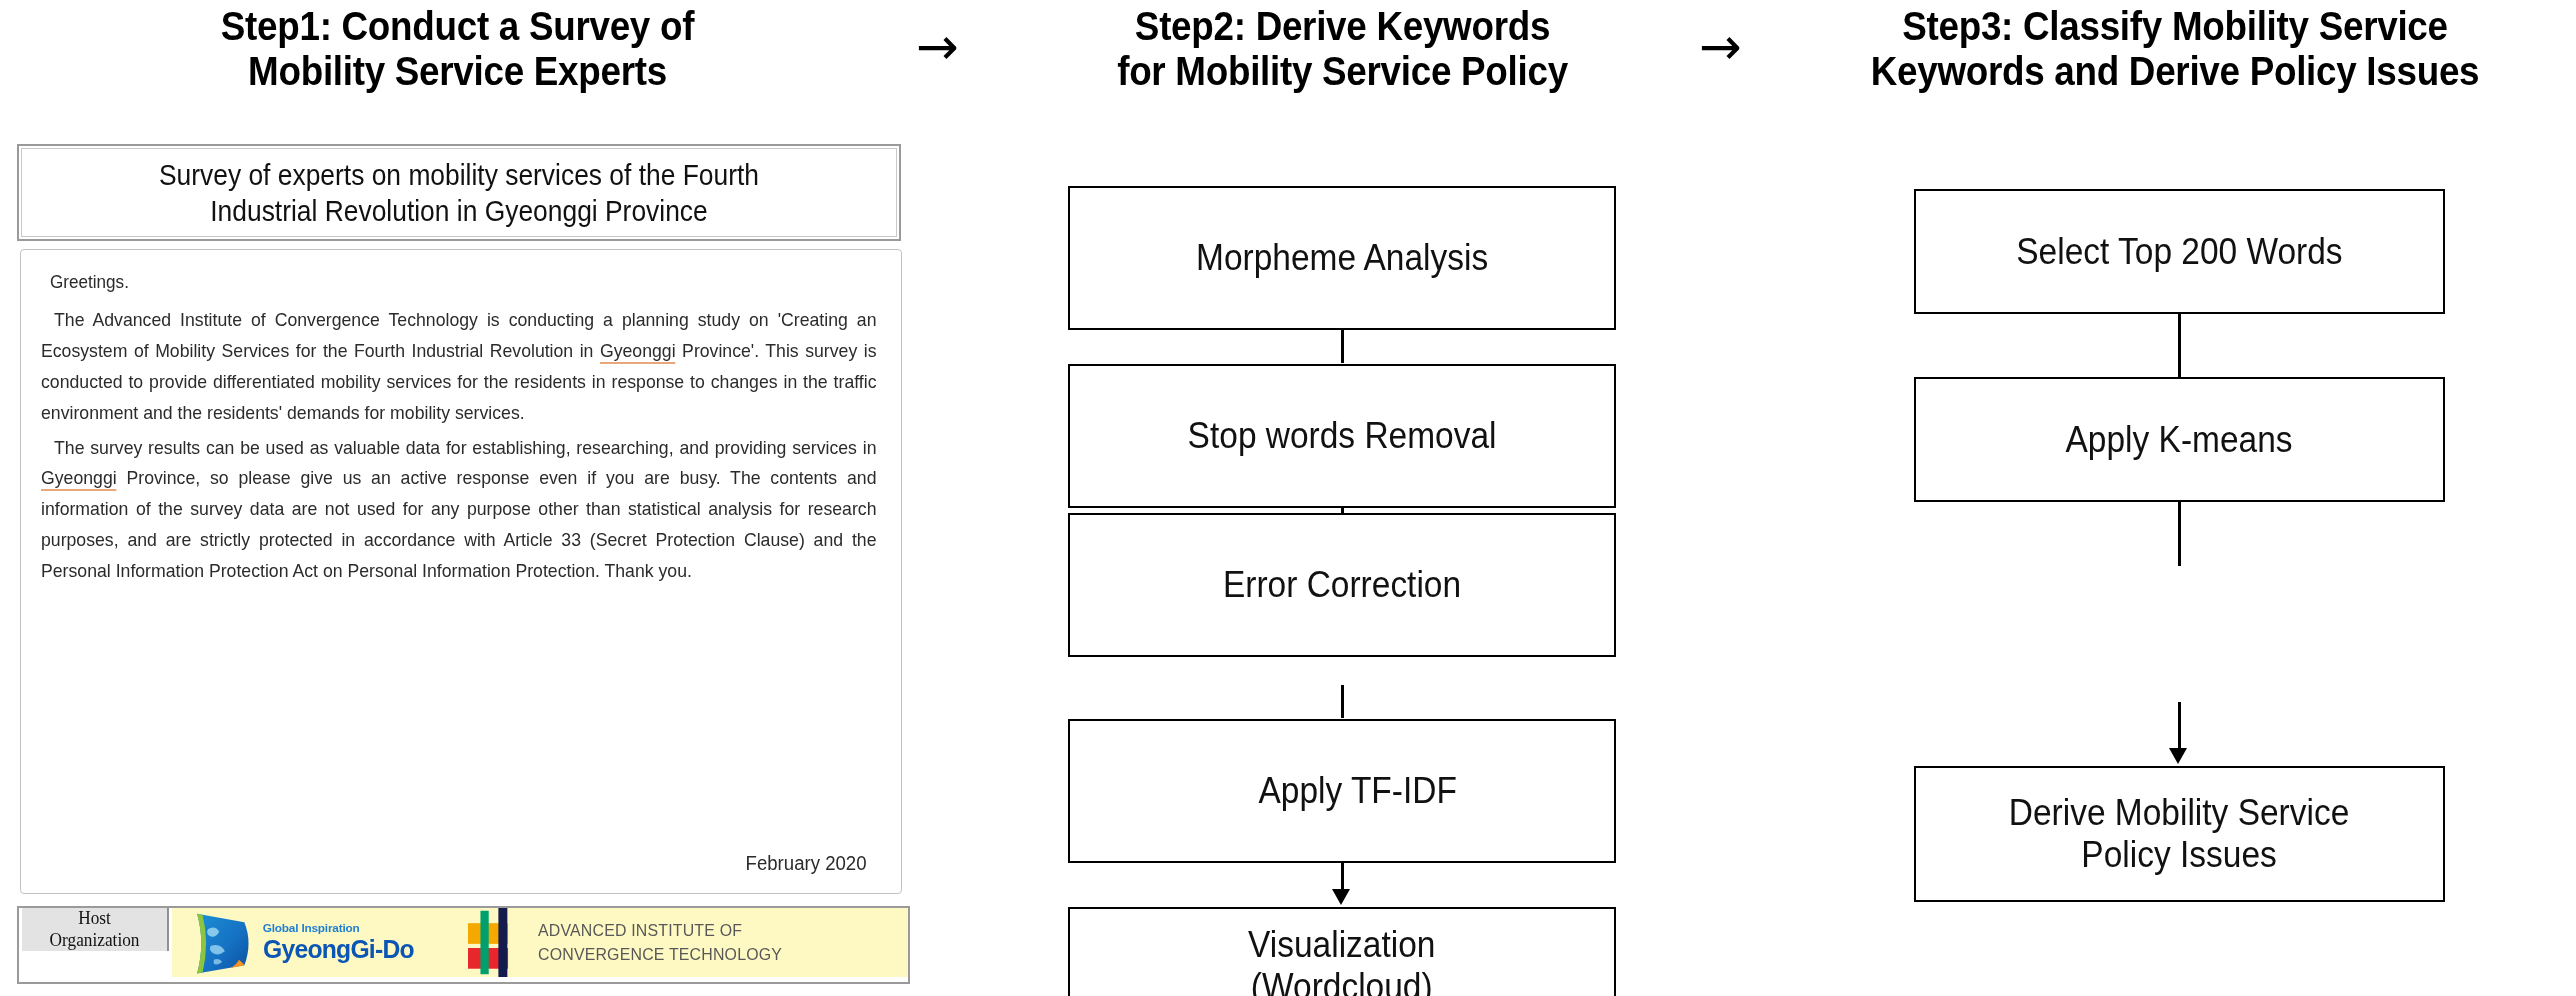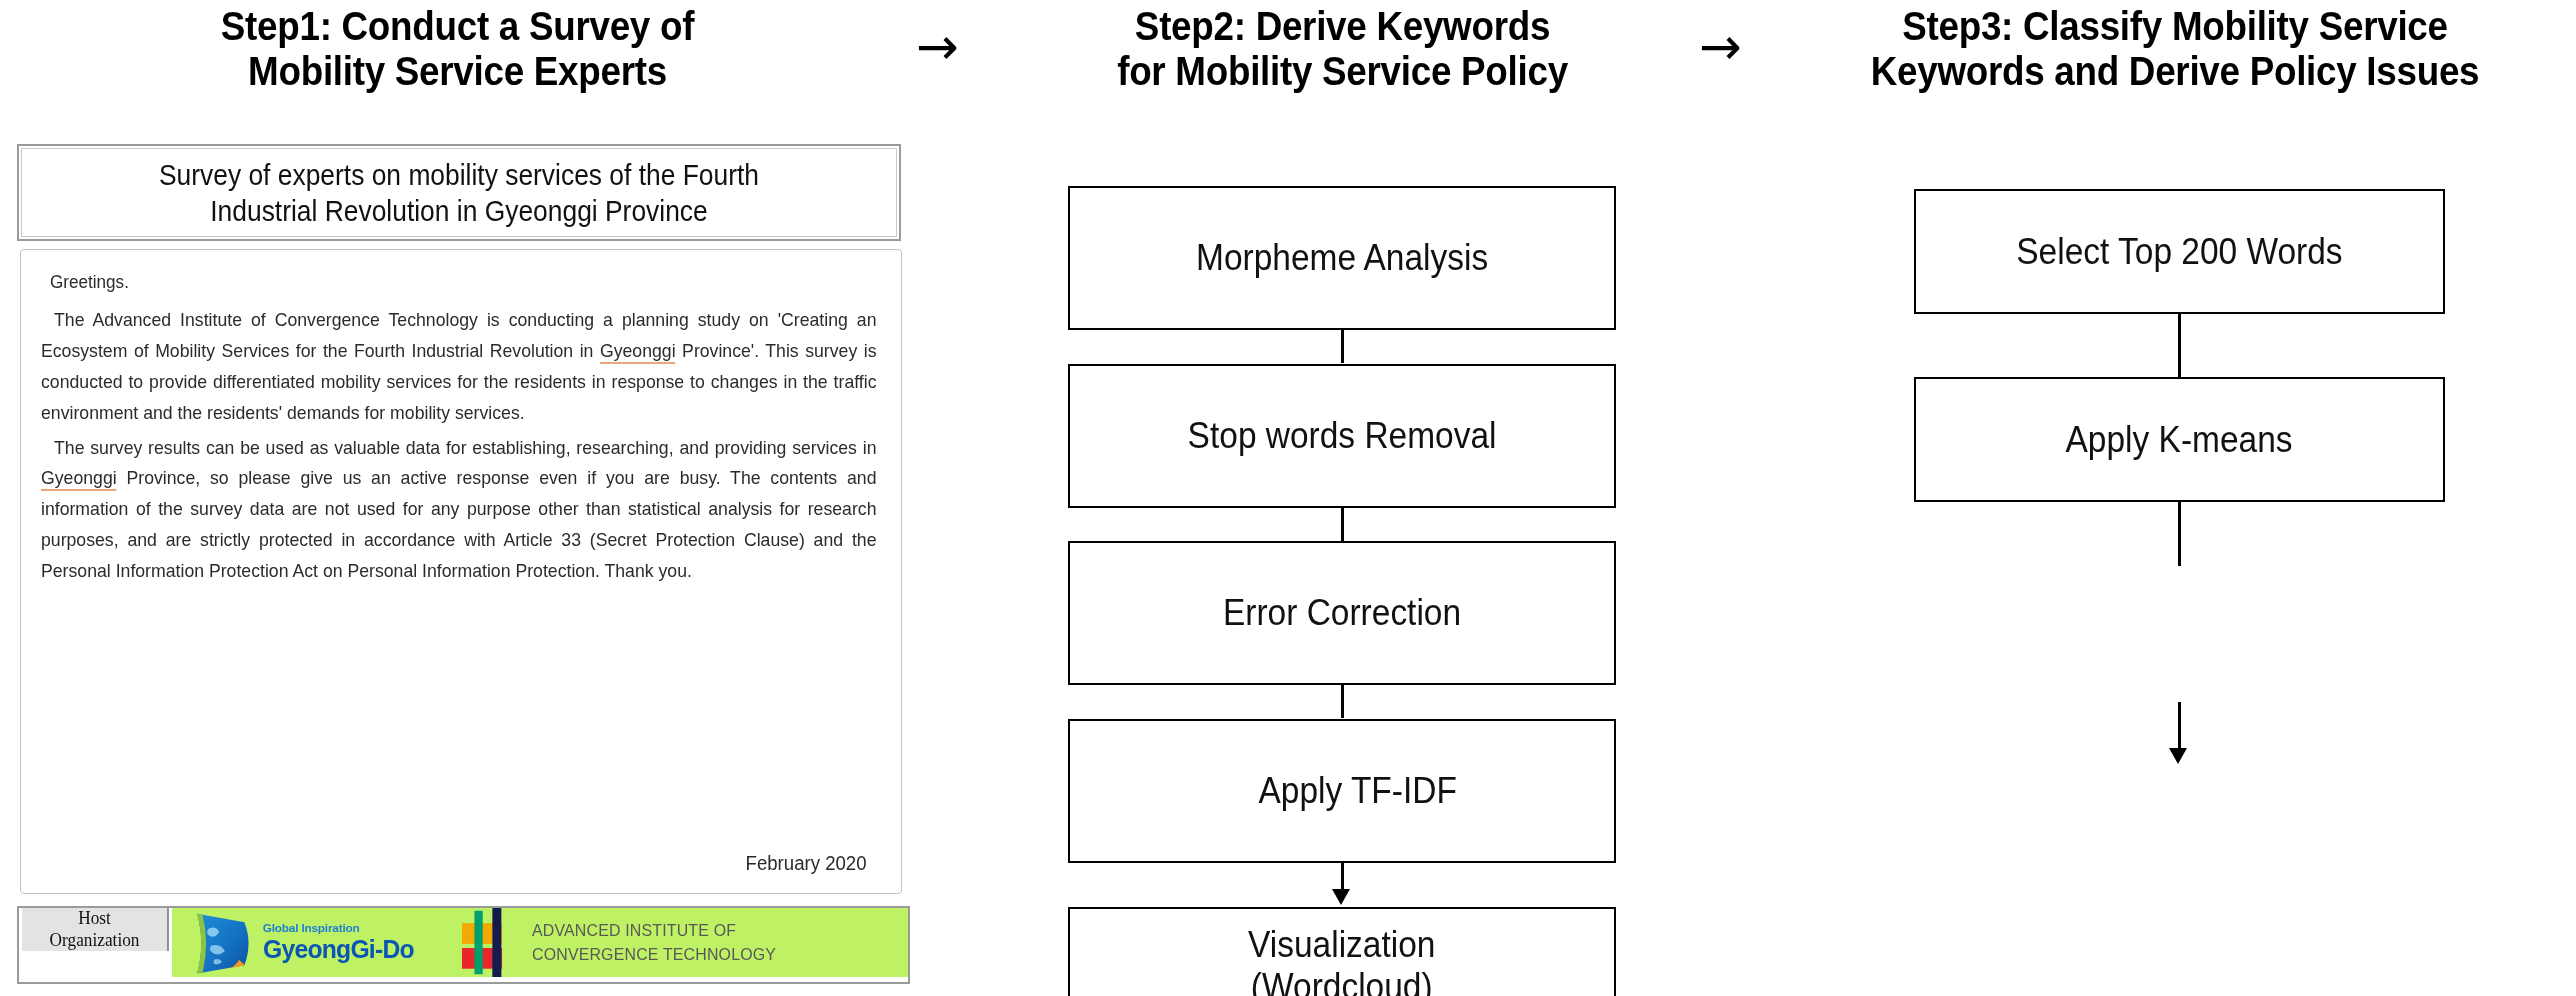--- a/index.html
+++ b/index.html
@@ -151,22 +151,22 @@
     color: #111111;
     font-family: "Liberation Serif", serif;
     transform: scaleX(0.96);
   }
   #host-org-cell .ln { display: block; white-space: nowrap; }
   #logos-cell {
     flex: 1 1 auto;
     display: flex;
     align-items: center;
     padding-left: 18px;
-    gap: 19px;
-    background: #bef264;
+    gap: 25px;
+    background: #fef9c3;
   }
   .logo-group { display: flex; align-items: center; }
 
   
   #gg-mark {
     width: 67px;
     height: 64px;
     position: relative;
     margin-right: 5.5px;
   }
@@ -348,21 +348,21 @@
   </div>
   <div class="connector" style="left:273px; top:298px; height:33px;"></div>
 
   <div class="flow-box" style="left:0px; top:332px; width:548px; height:144px;">
     <div class="label">
       <span class="ln">Stop words Removal</span>
     </div>
   </div>
   <div class="connector" style="left:273px; top:476px; height:33px;"></div>
 
-  <div class="flow-box" style="left:0px; top:509px; width:548px; height:144px;">
+  <div class="flow-box" style="left:0px; top:481px; width:548px; height:144px;">
     <div class="label">
       <span class="ln">Error Correction</span>
     </div>
   </div>
   <div class="connector" style="left:273px; top:653px; height:33px;"></div>
 
   <div class="flow-box" style="left:0px; top:687px; width:548px; height:144px;padding-left:32px;">
     <div class="label">
       <span class="ln">Apply TF-IDF</span>
     </div>
@@ -390,14 +390,20 @@
   <div class="flow-box" style="left:0px; top:377px; width:531px; height:125px;">
     <div class="label">
       <span class="ln">Apply K-means</span>
     </div>
   </div>
   <div class="connector" style="left:264px; top:502px; height:64px;"></div>
 
   <div class="connector" style="left:264px; top:702px; height:46px;"></div>
   <div class="arrowhead" style="left:255px; top:748px;"></div>
 
+  <div class="flow-box" style="left:0px; top:766px; width:531px; height:136px;">
+    <div class="label">
+      <span class="ln">Derive Mobility Service</span>
+      <span class="ln">Policy Issues</span>
+    </div>
+  </div>
 </div>
 
 
 </body></html>

